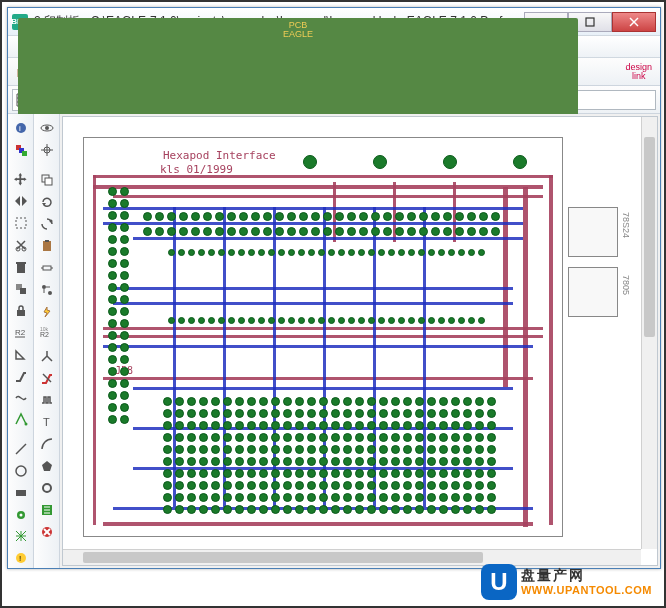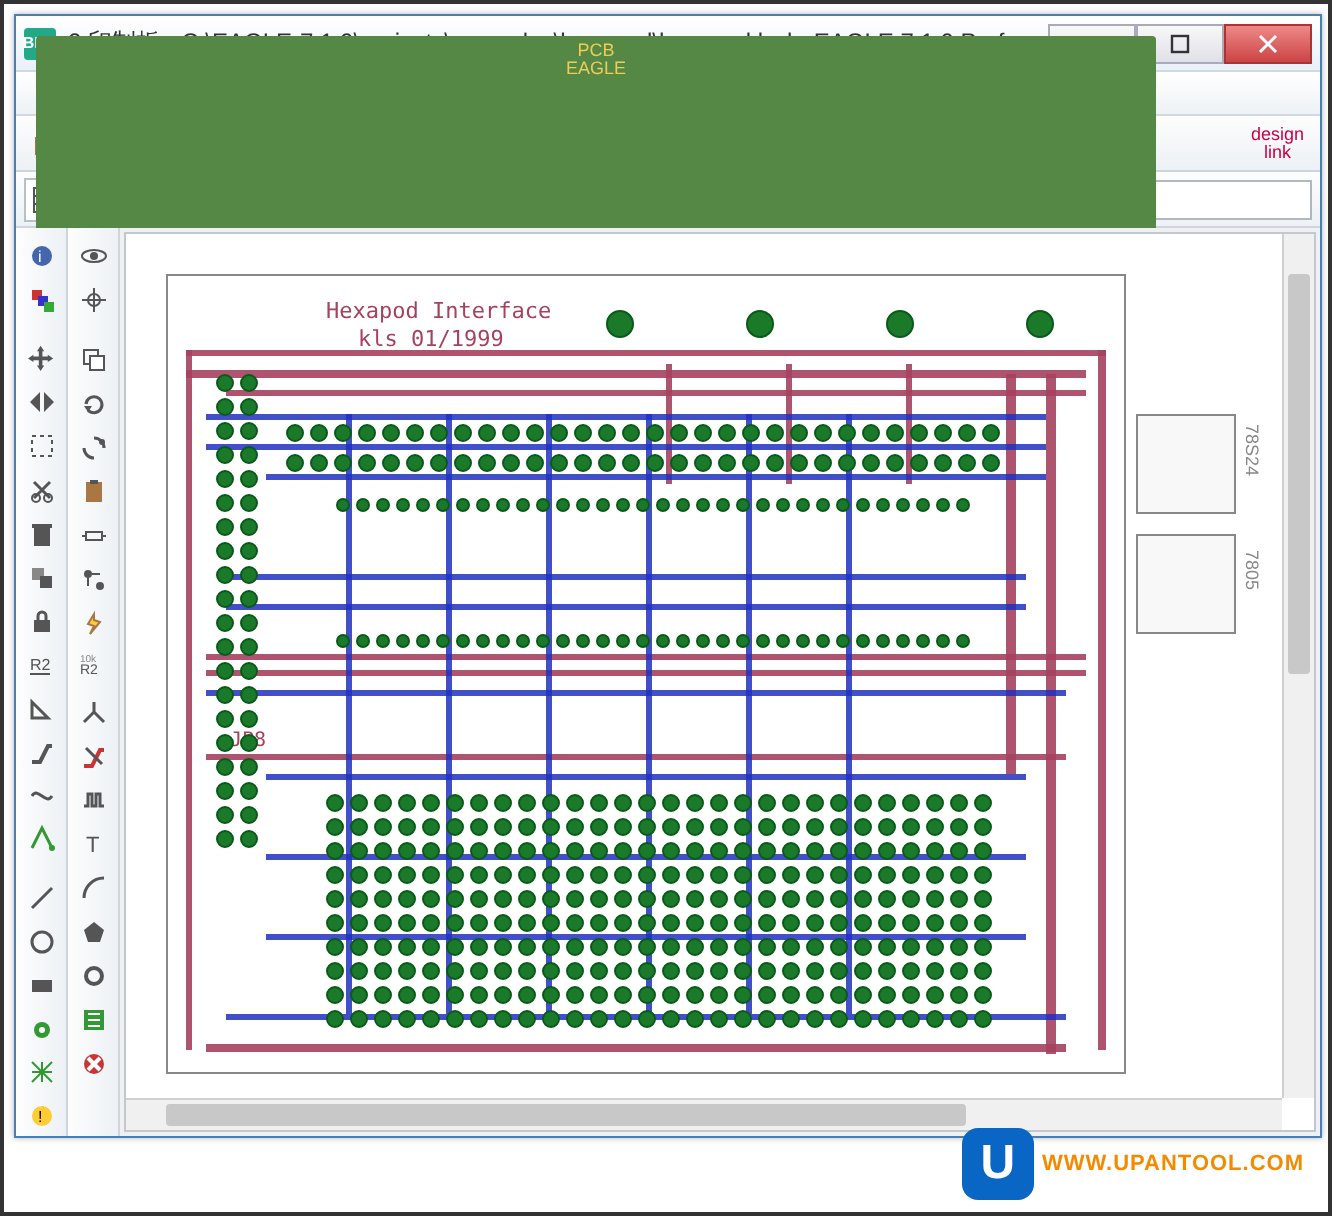--- a/index.html
+++ b/index.html
@@ -475,21 +475,21 @@
               <line x1="4" y1="4" x2="10" y2="10" stroke="#fff" stroke-width="2"></line>
               <line x1="10" y1="4" x2="4" y2="10" stroke="#fff" stroke-width="2"></line>
             </svg>
           </div>
     </div>
 
     <div class="canvas-wrap">
       <div class="pcb">
         <div class="pcb-outline"></div>
         <div class="pcb-text" style="top:22px;left:90px">Hexapod Interface</div>
-        <div class="pcb-text" style="top:36px;left:106px">kls 01/1999</div>
+        <div class="pcb-text" style="top:36px;left:87px">kls 01/1999</div>
         <div class="pcb-text" style="top:238px;left:42px;font-size:10px">JP8</div>
 
         <div class="trace" style="top:48px;left:20px;width:460px;height:3px"></div>
         <div class="trace" style="top:58px;left:20px;width:450px;height:4px"></div>
         <div class="trace" style="top:68px;left:40px;width:430px;height:3px"></div>
         <div class="trace" style="top:200px;left:30px;width:440px;height:3px"></div>
         <div class="trace" style="top:208px;left:30px;width:440px;height:3px"></div>
         <div class="trace" style="top:250px;left:30px;width:430px;height:3px"></div>
         <div class="trace" style="top:395px;left:30px;width:430px;height:4px"></div>
 
@@ -1005,16 +1005,17 @@
             <div class="sb-thumb-h"></div>
           </div>
     </div>
   </div>
 
 </div>
 
 <div class="watermark">
   <div class="wm-u">U</div>
   <div class="wm-text">
+    <div class="wm-cn">盘量产网</div>
     <div class="wm-url">WWW.UPANTOOL.COM</div>
   </div>
 </div>
 </div>
 
 </body></html>

